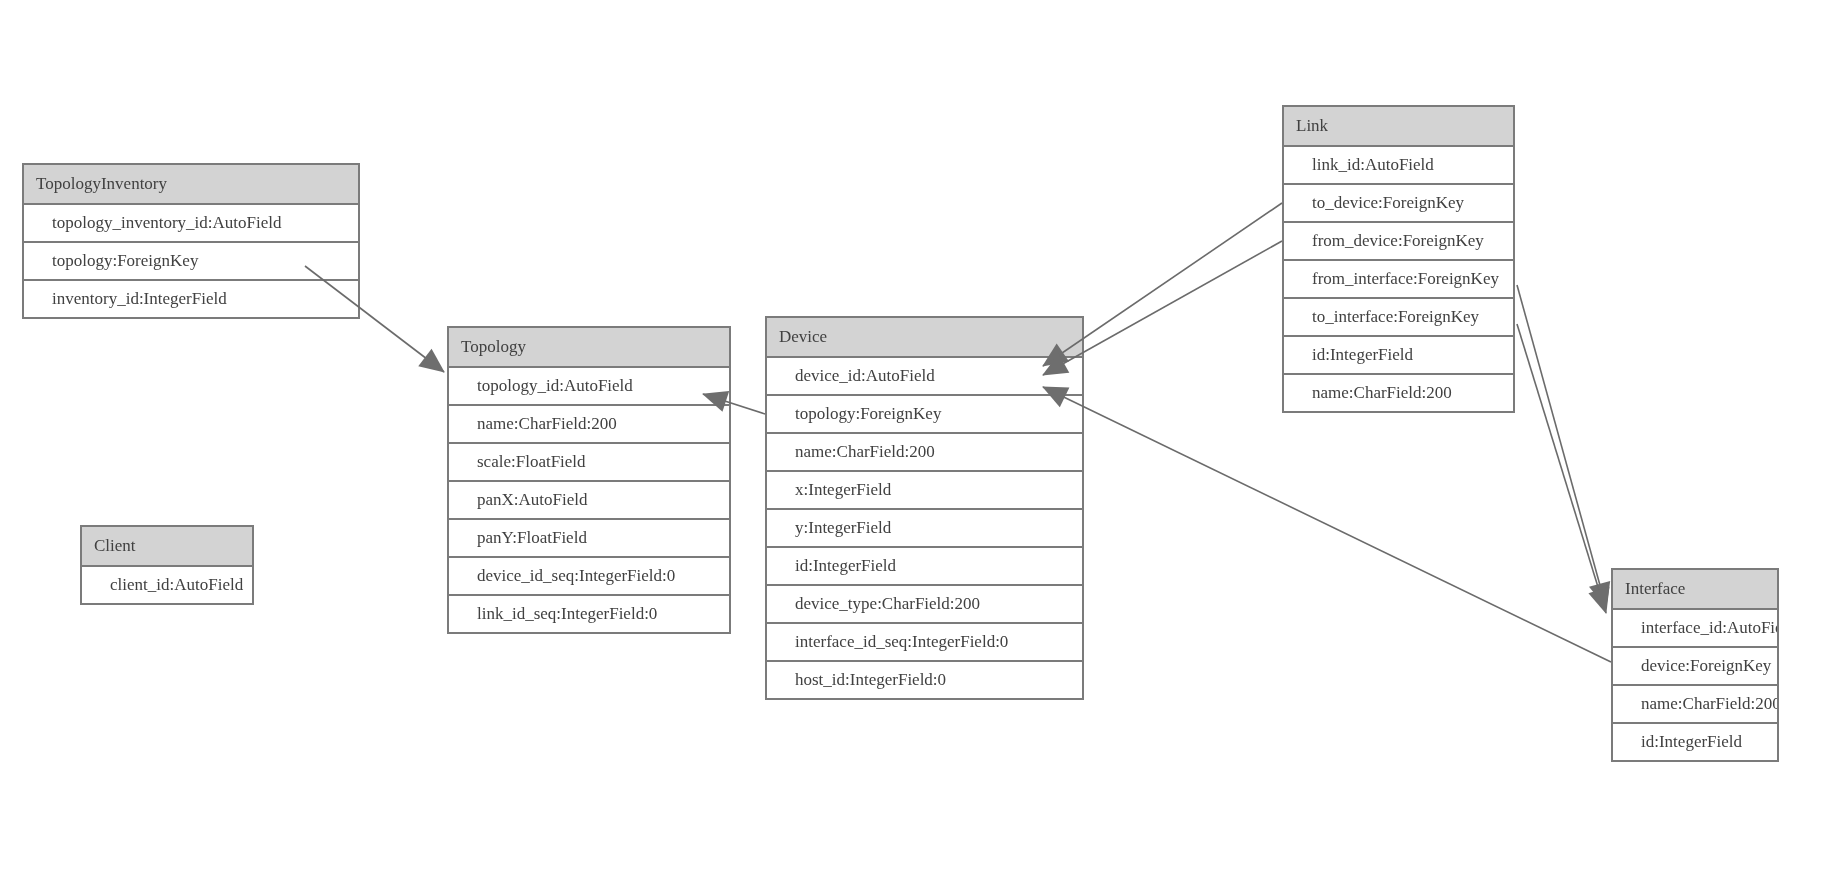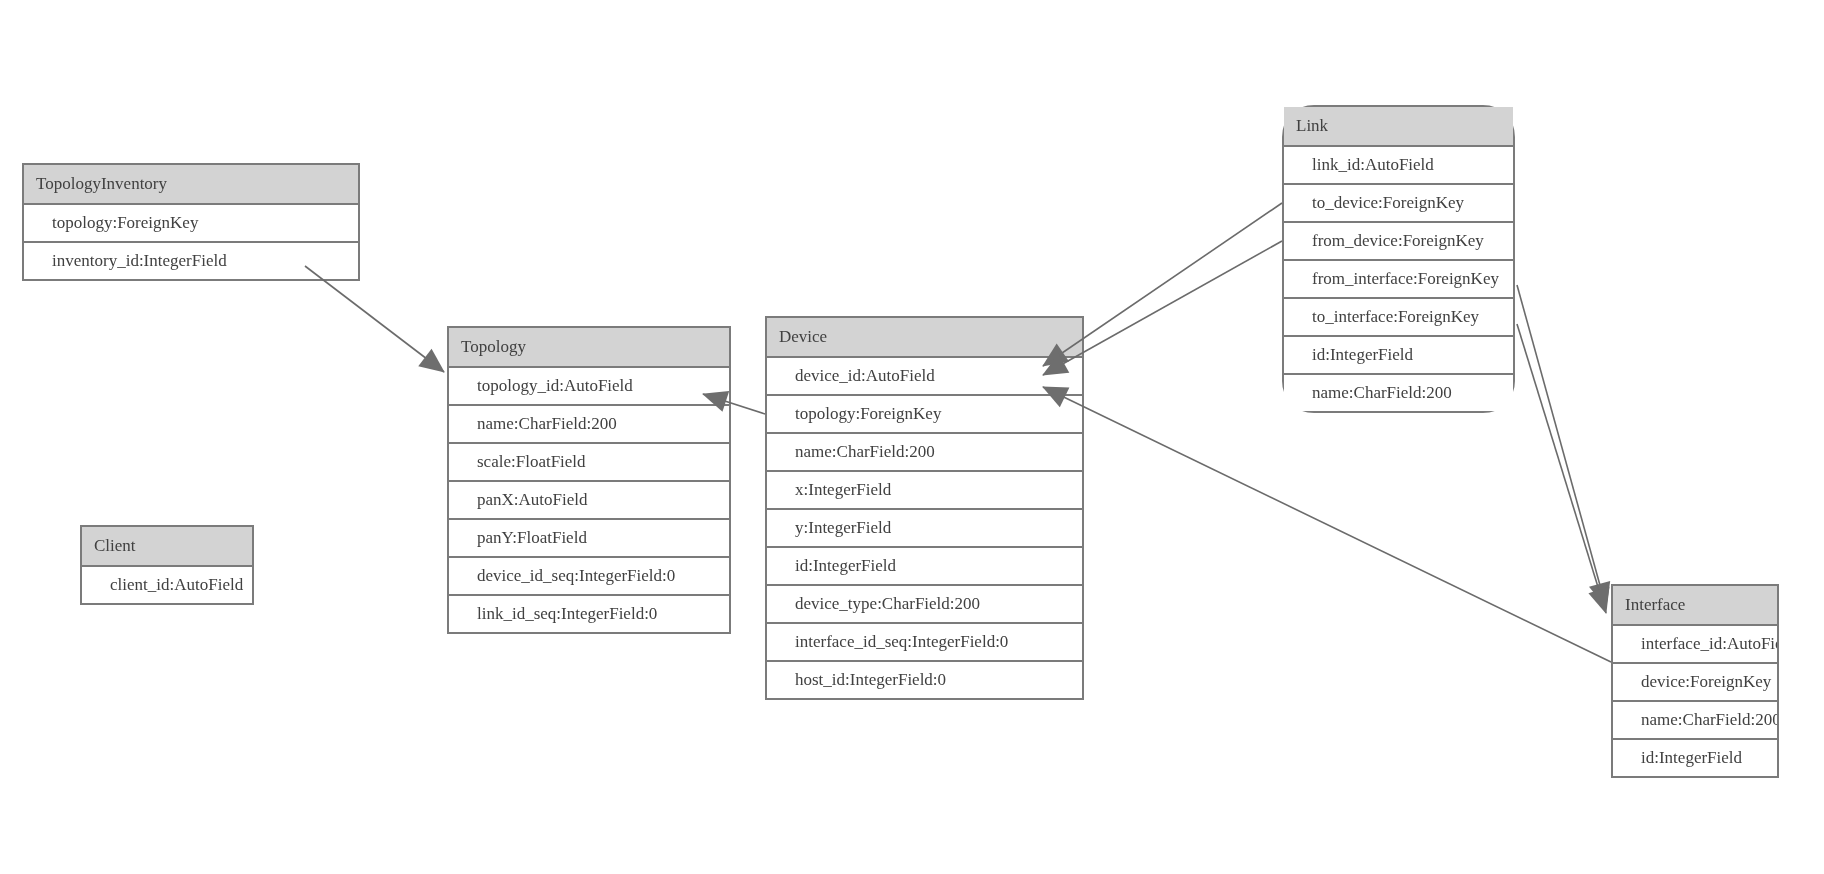--- a/index.html
+++ b/index.html
@@ -67,20 +67,21 @@
     fill: none;
   }
 </style>
 </head>
 <body>
 
 <div id="canvas" style="background: rgb(255, 255, 255);">
   <div id="entities">
       <div class="entity" style="left: 22px; top: 163px; width: 338px;">
         <div class="entity-header">TopologyInventory</div>
+        <div class="entity-row">topology_inventory_id:AutoField</div>
         <div class="entity-row">topology:ForeignKey</div>
         <div class="entity-row">inventory_id:IntegerField</div>
       </div>
       <div class="entity" style="left: 80px; top: 525px; width: 174px;">
         <div class="entity-header">Client</div>
         <div class="entity-row">client_id:AutoField</div>
       </div>
       <div class="entity" style="left: 447px; top: 326px; width: 284px;">
         <div class="entity-header">Topology</div>
         <div class="entity-row">topology_id:AutoField</div>
@@ -96,31 +97,31 @@
         <div class="entity-row">device_id:AutoField</div>
         <div class="entity-row">topology:ForeignKey</div>
         <div class="entity-row">name:CharField:200</div>
         <div class="entity-row">x:IntegerField</div>
         <div class="entity-row">y:IntegerField</div>
         <div class="entity-row">id:IntegerField</div>
         <div class="entity-row">device_type:CharField:200</div>
         <div class="entity-row">interface_id_seq:IntegerField:0</div>
         <div class="entity-row">host_id:IntegerField:0</div>
       </div>
-      <div class="entity" style="left: 1282px; top: 105px; width: 233px; border-radius: 32px;">
+      <div class="entity" style="left: 1282px; top: 105px; width: 233px;">
         <div class="entity-header">Link</div>
         <div class="entity-row">link_id:AutoField</div>
         <div class="entity-row">to_device:ForeignKey</div>
         <div class="entity-row">from_device:ForeignKey</div>
         <div class="entity-row">from_interface:ForeignKey</div>
         <div class="entity-row">to_interface:ForeignKey</div>
         <div class="entity-row">id:IntegerField</div>
         <div class="entity-row">name:CharField:200</div>
       </div>
-      <div class="entity" style="left: 1611px; top: 568px; width: 168px; margin-top: 16px;">
+      <div class="entity" style="left: 1611px; top: 568px; width: 168px;">
         <div class="entity-header">Interface</div>
         <div class="entity-row">interface_id:AutoField</div>
         <div class="entity-row">device:ForeignKey</div>
         <div class="entity-row">name:CharField:200</div>
         <div class="entity-row">id:IntegerField</div>
       </div>
     </div>
   <svg id="lines" viewBox="0 0 1824 874" xmlns="http://www.w3.org/2000/svg">
     <defs>
       <marker id="arrowhead" markerUnits="userSpaceOnUse" markerWidth="30" markerHeight="26" refX="26" refY="13" orient="auto">

